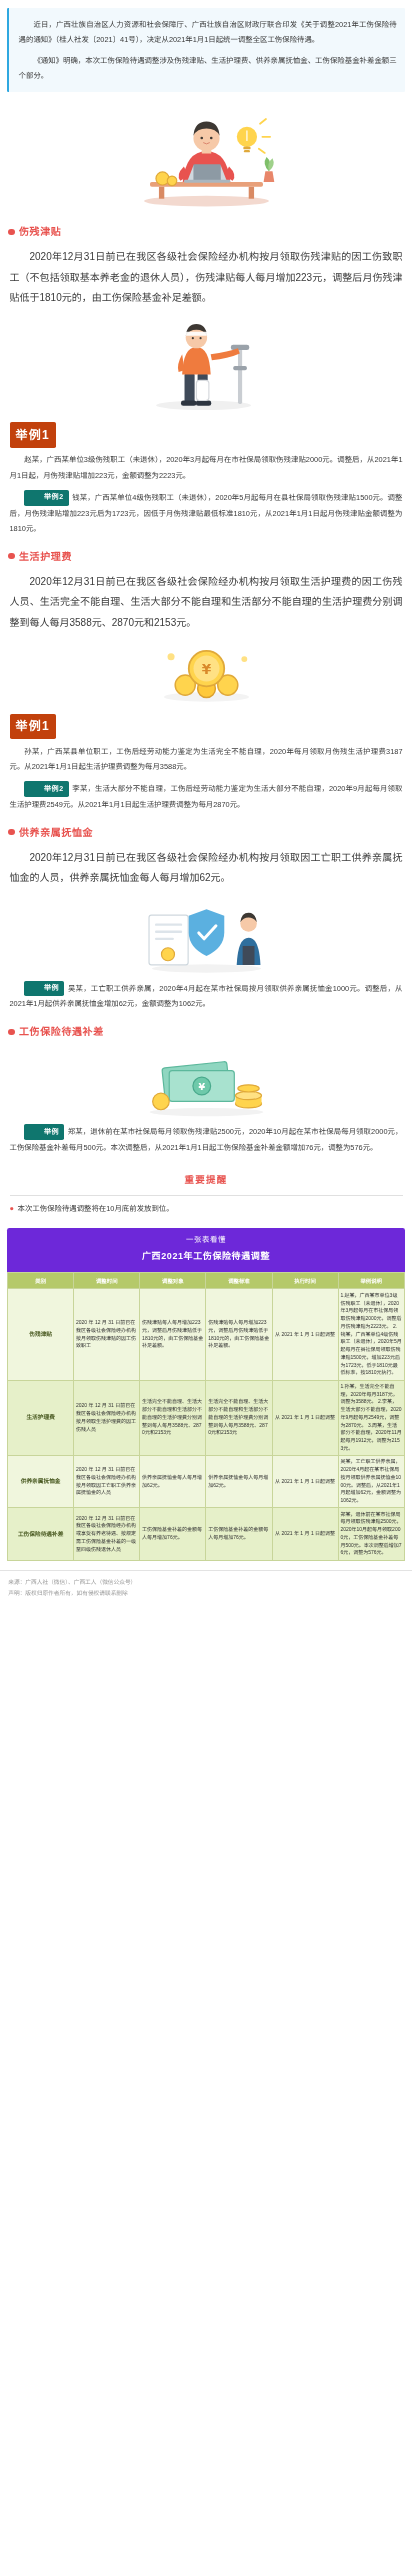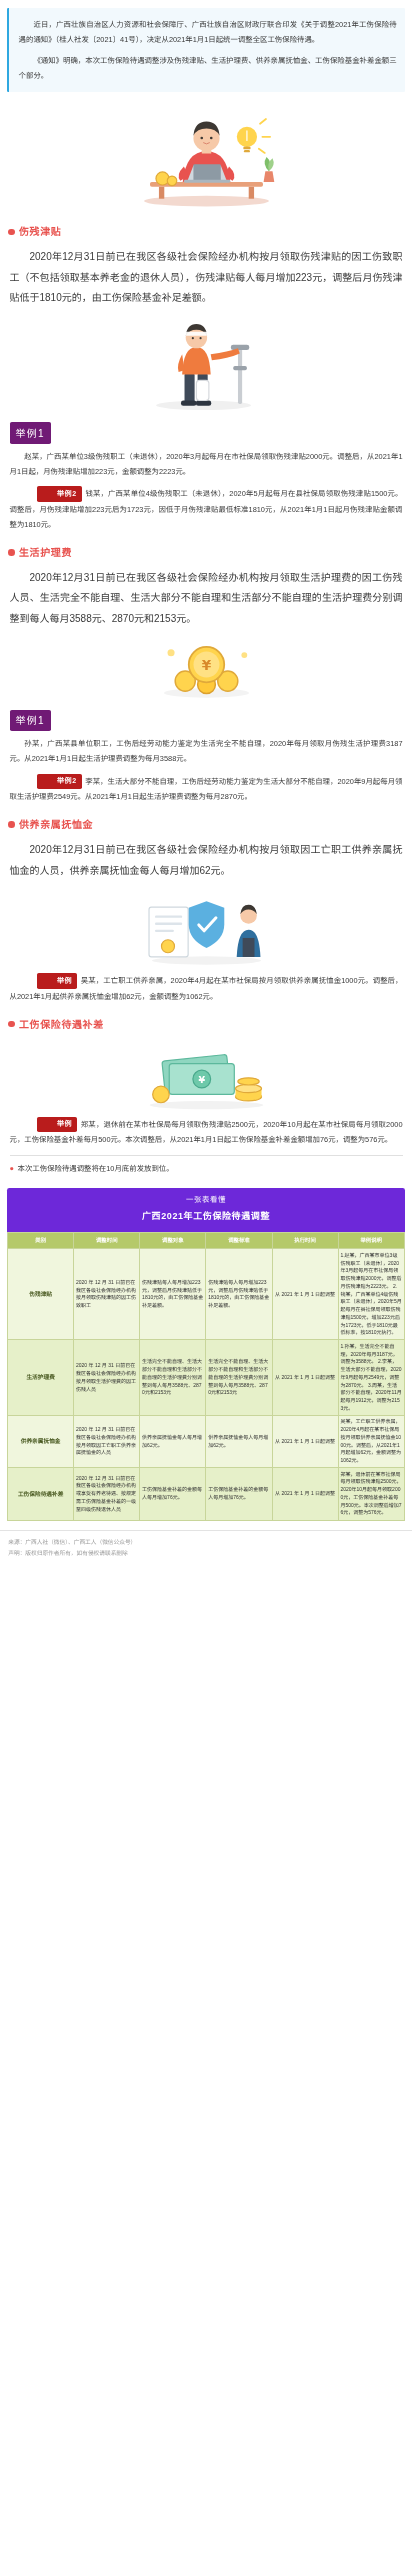--- a/index.html
+++ b/index.html
@@ -63,41 +63,40 @@
     font-size: 10px;
     line-height: 2.05;
     text-align: justify;
     text-indent: 2em;
     color: #3a3a3a;
   }
 
   
   .eg-label {
     display: inline-block;
-    background: #701a75;
+    background: #c2410c;
     color: #fff;
-    font-size: 10px;
-    font-weight: normal;
+    font-size: 12px;
+    font-weight: bold;
     padding: 1.2px 6px;
     border-radius: 1.8px;
     margin: 3.6px 0 4.8px 9.5px;
     letter-spacing: 1.2px;
   }
   .eg-inline {
     display: inline-block;
-    background: #b91c1c;
+    background: #0f766e;
     color: #fff;
     font-size: 7.1px;
     font-weight: bold;
     padding: 0.6px 4.8px;
     border-radius: 1.8px;
     margin-right: 3.6px;
     letter-spacing: 0.6px;
     vertical-align: 0.6px;
-    margin-left: 13px;
   }
   .eg-p {
     margin: 0 9.5px 7.1px 9.5px;
     font-size: 7.4px;
     line-height: 2.05;
     text-align: justify;
     color: #3a3a3a;
   }
   .eg-p.ind { text-indent: 2em; }
 
@@ -370,20 +369,23 @@
 
       <circle cx="48" cy="92" r="14" fill="#ffd44d" stroke="#e0a93a" stroke-width="2"></circle>
     </svg>
   </div>
 
   <p class="eg-p ind">
     <span class="eg-inline">举例</span><span>郑某，退休前在某市社保局每月领取伤残津贴2500元，2020年10月起在某市社保局每月领取2000元，工伤保险基金补差每月500元。本次调整后，从2021年1月1日起工伤保险基金补差金额增加76元，调整为576元。</span>
   </p>
 
   
+  <div class="important-head">
+    <span class="t">重要提醒</span>
+  </div>
   <div class="rule-line"></div>
   <div class="notice-item">
     <span class="bullet">●</span>
     <span>本次工伤保险待遇调整将在10月底前发放到位。</span>
   </div>
 
   
   <div class="tbl-banner">
     <div class="l1">一张表看懂</div>
     <div class="l2">广西2021年工伤保险待遇调整</div>

